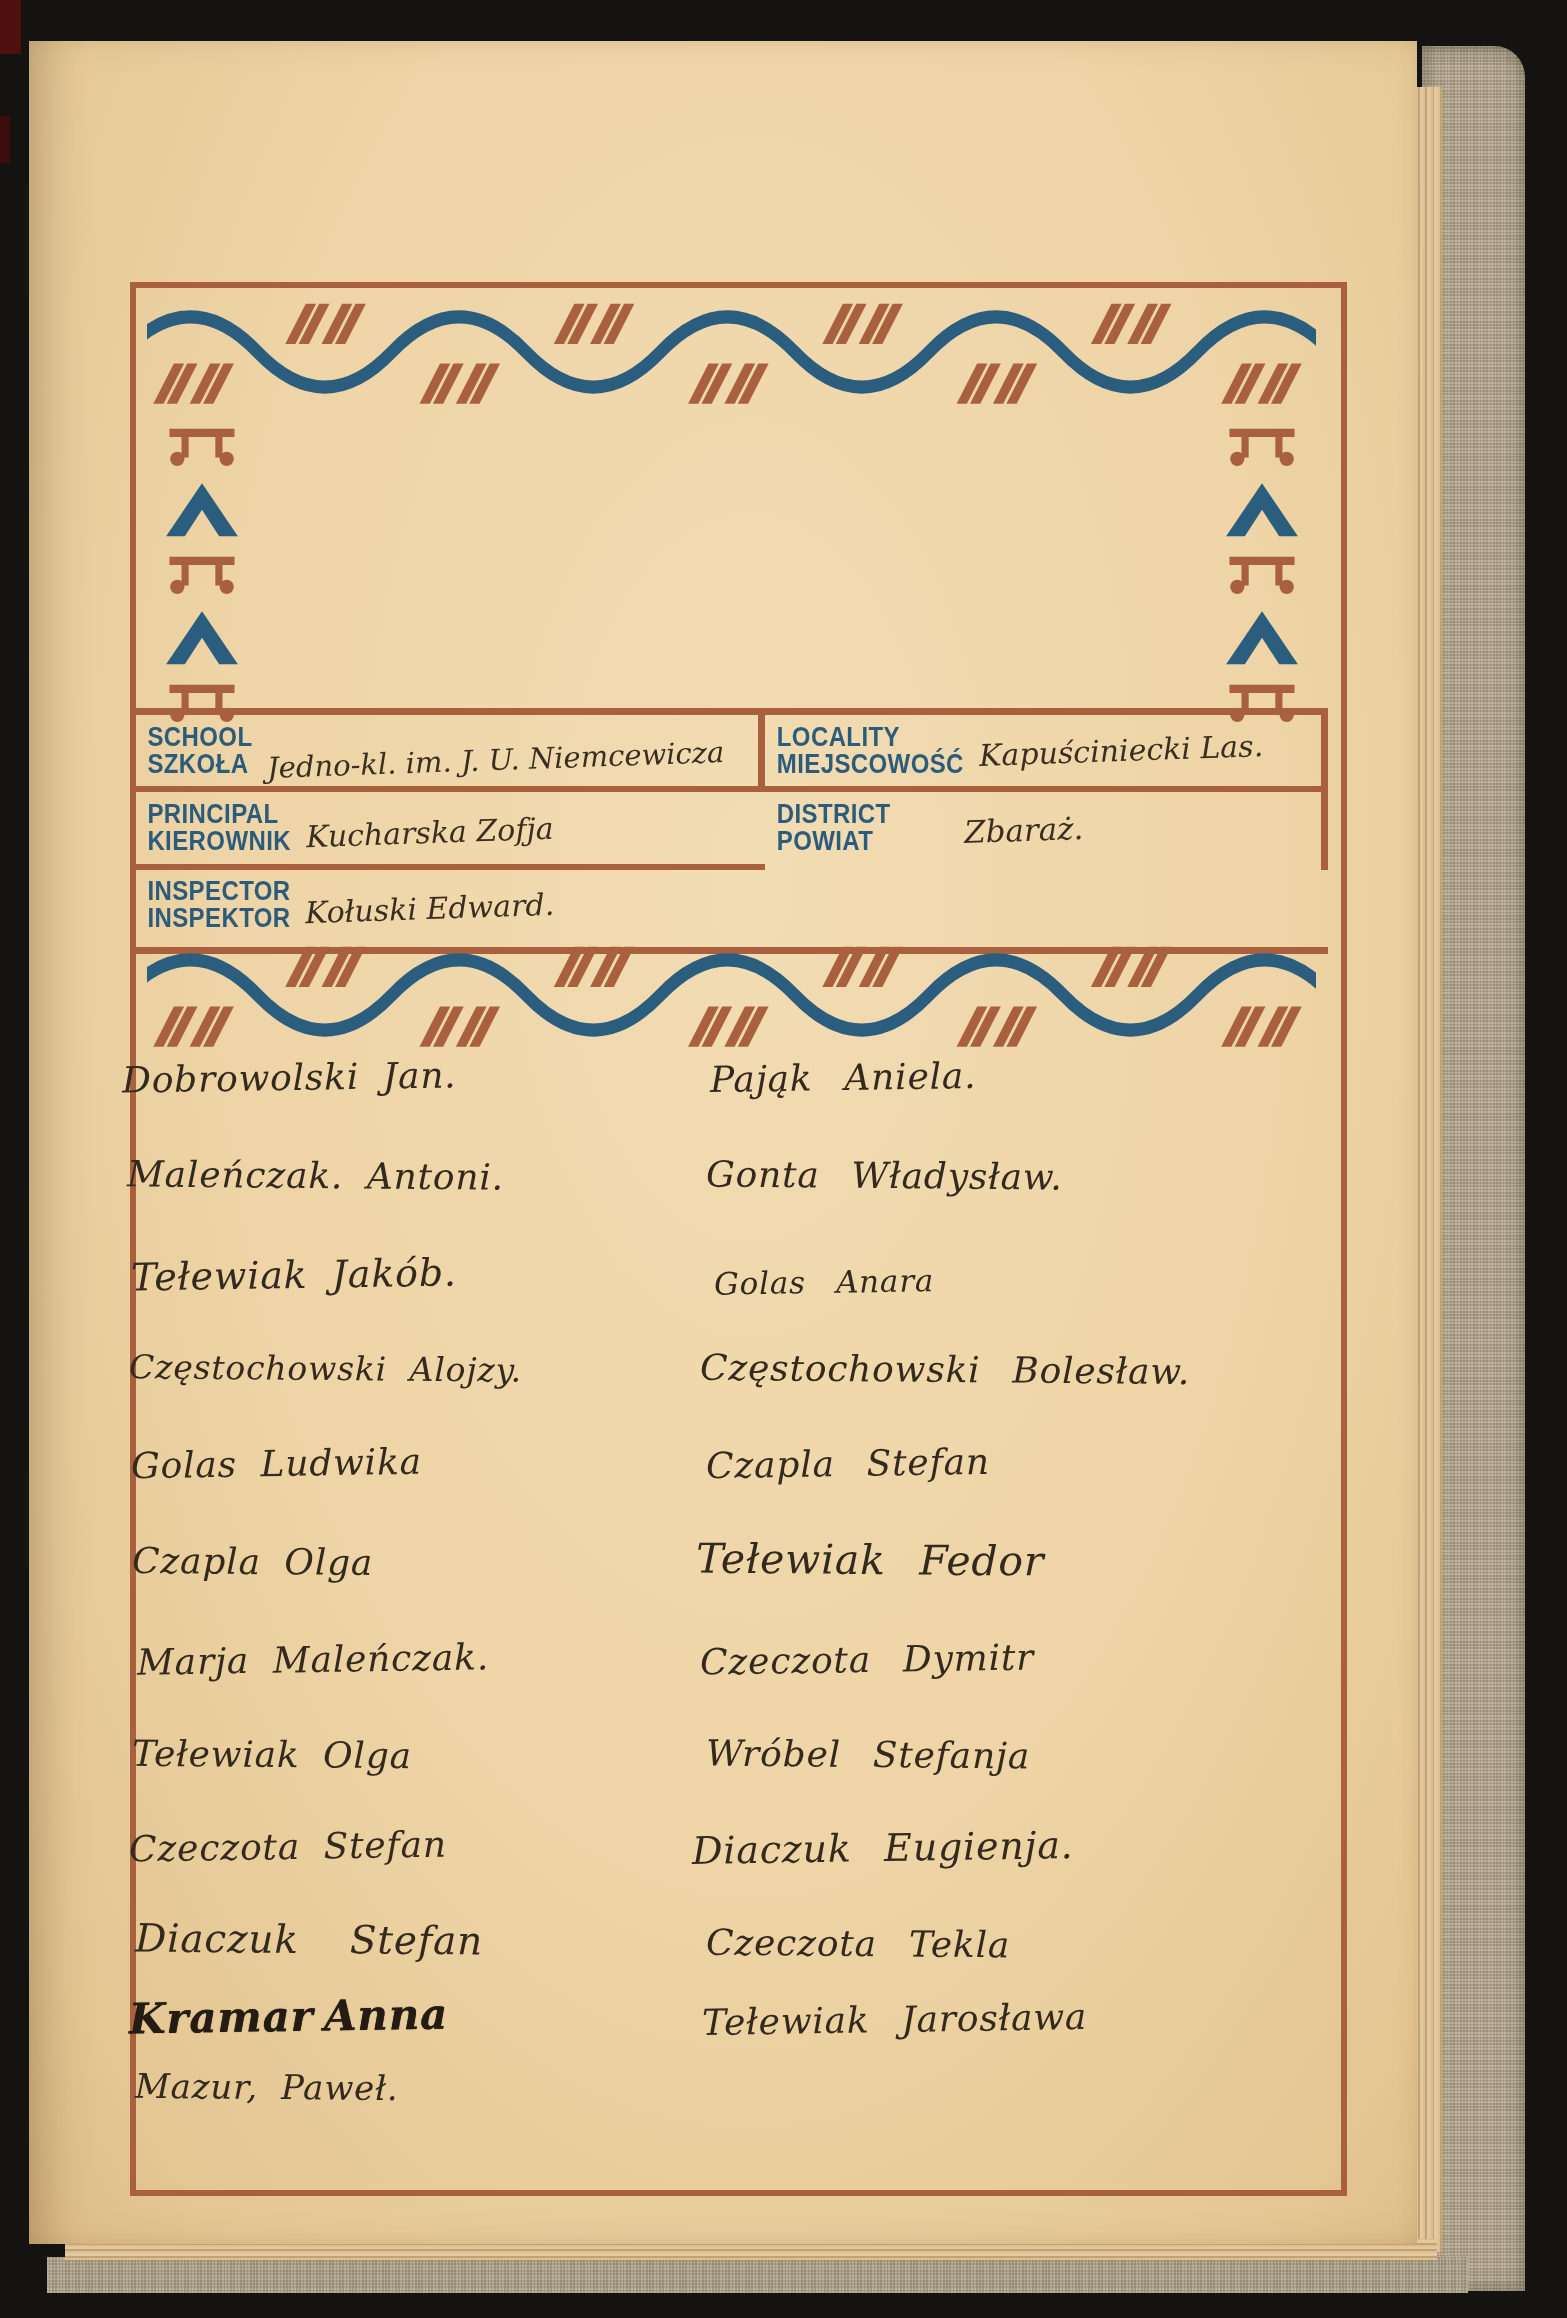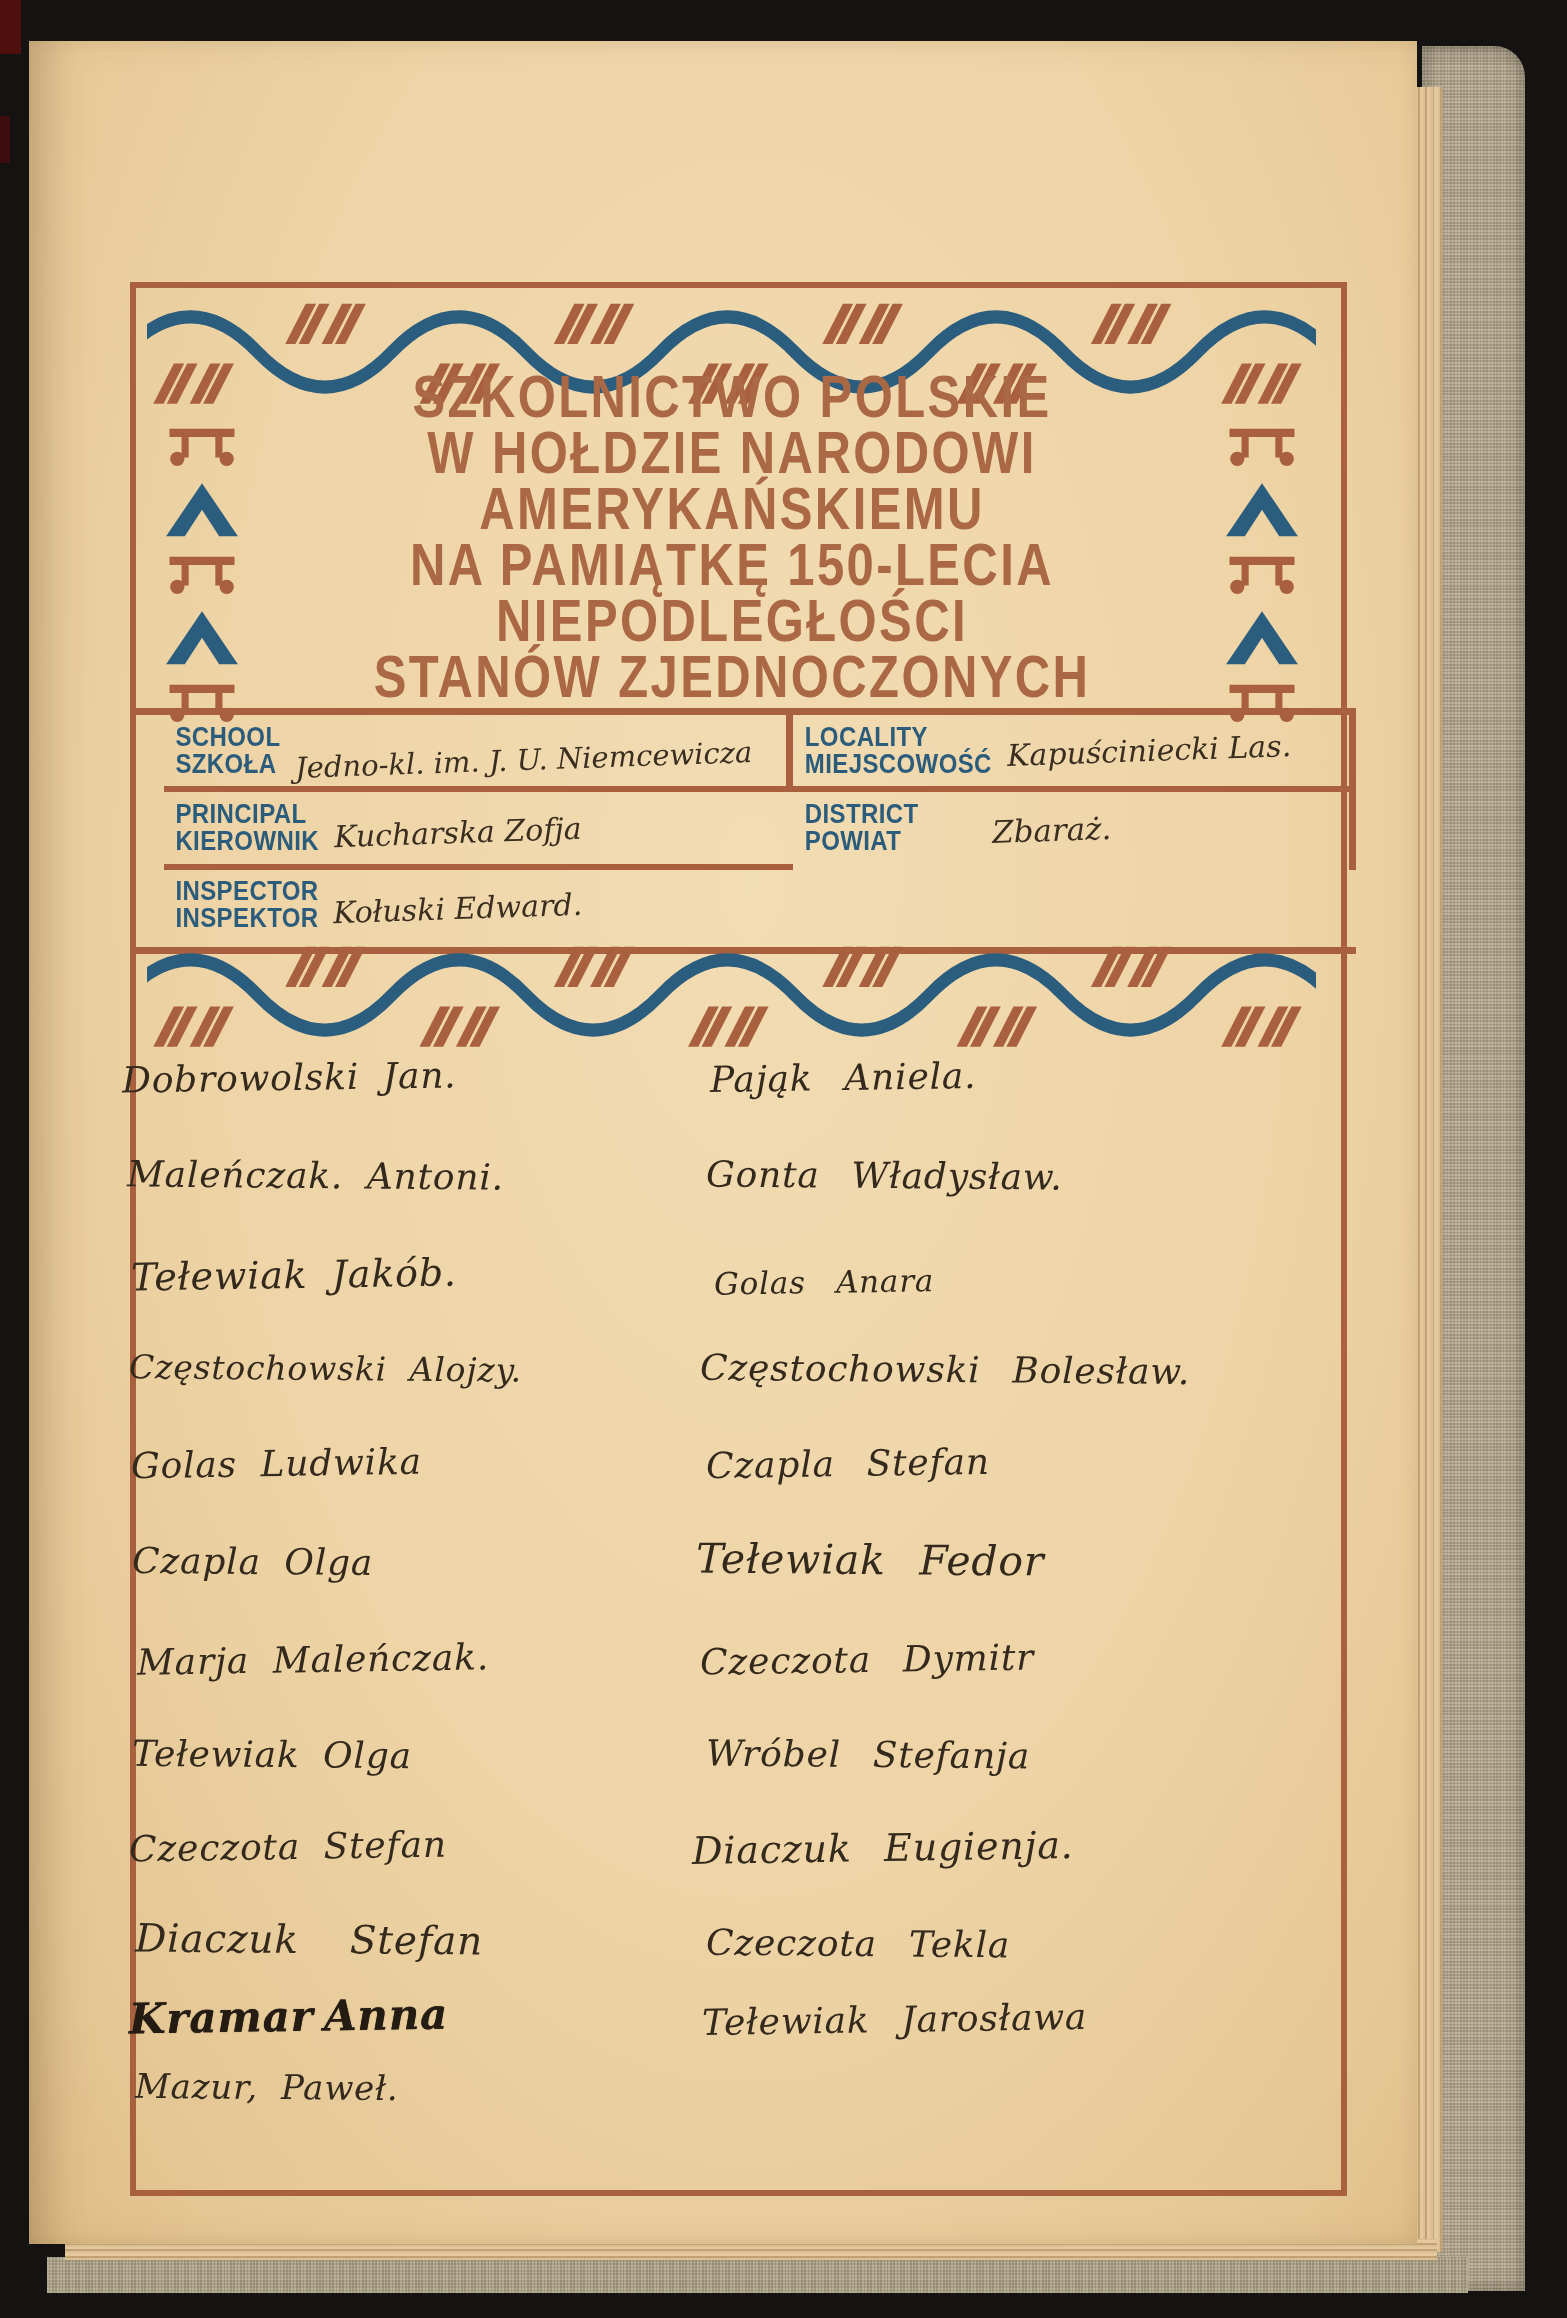--- a/index.html
+++ b/index.html
@@ -56,21 +56,21 @@
     font-family:"Liberation Sans",sans-serif;
   }
   .orn-col{position:absolute;top:129px;width:96px;display:flex;flex-direction:column;gap:4.9px;align-items:center;}
   .orn-col.left{left:18px;}
   .orn-col.right{left:1078px;}
   .orn{width:78px;height:59px;}
   
   .form-table{
     position:absolute;left:0;top:420px;width:1192px;height:232px;
     display:grid;grid-template-columns:52.8% 47.2%;grid-template-rows:1fr 1fr 1fr;
-    border-top:7.3px solid #a8603e;border-bottom:7.3px solid #a8603e;padding-left:28px;
+    border-top:7.3px solid #a8603e;border-bottom:7.3px solid #a8603e;
   }
   .cell{position:relative;padding:6.5px 3.3px 3.3px 11.4px;display:flex;align-items:flex-start;overflow:visible;}
   .cell.c-left{border-right:7.3px solid #a8603e;}
   .cell.r1,.cell.r2{border-bottom:6.5px solid #a8603e;}
   .lbl{
     color:#2c5c7c;font-weight:700;font-size:24px;line-height:23px;letter-spacing:0.4px;
     display:inline-block;transform:scaleY(1.18);transform-origin:left top;white-space:nowrap;
   }
   .hand{
     font-family:"DejaVu Serif",serif;font-style:italic;color:#3a2e20;
@@ -181,28 +181,20 @@
       </svg>
       <svg class="orn" viewBox="0 0 120 78">
         <path d="M10 18 H110" stroke="#a8603e" stroke-width="13" fill="none"></path>
         <path d="M34 22 V56" stroke="#a8603e" stroke-width="11" fill="none"></path>
         <path d="M86 22 V56" stroke="#a8603e" stroke-width="11" fill="none"></path>
         <circle cx="22" cy="58" r="11" fill="#a8603e"></circle>
           <circle cx="98" cy="58" r="11" fill="#a8603e"></circle>
       </svg>
     </div>
 
-    <div class="title-block">
-      <div class="title-line">SZKOLNICTWO POLSKIE</div>
-      <div class="title-line">W HOŁDZIE NARODOWI</div>
-      <div class="title-line">AMERYKAŃSKIEMU</div>
-      <div class="title-line">NA PAMIĄTKĘ 150-LECIA</div>
-      <div class="title-line">NIEPODLEGŁOŚCI</div>
-      <div class="title-line">STANÓW ZJEDNOCZONYCH</div>
-    </div>
 
     <div class="form-table">
       <div class="cell c-left r1 school">
         <span class="lbl">
           <span>SCHOOL</span><br>
           <span>SZKOŁA</span>
         </span>
         <span class="hand">Jedno-kl. im. J. U. Niemcewicza</span>
       </div>
       <div class="cell c-left r2 locality">

